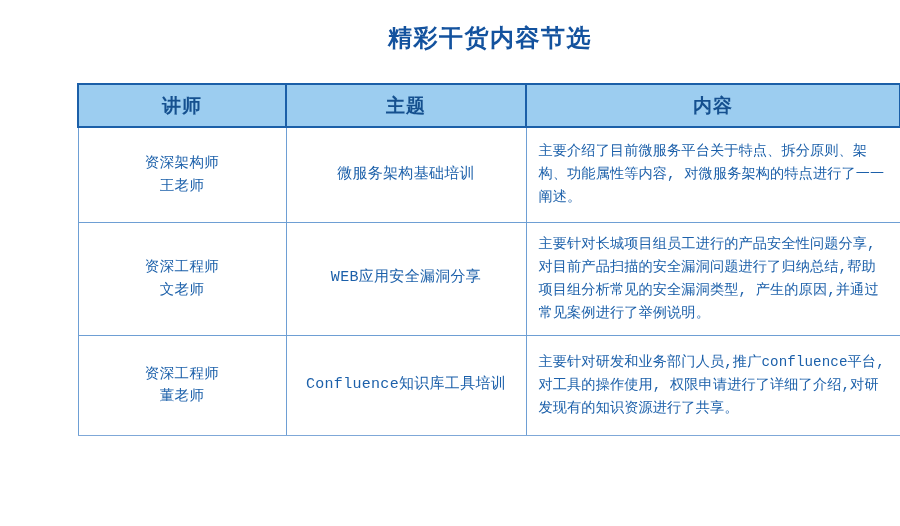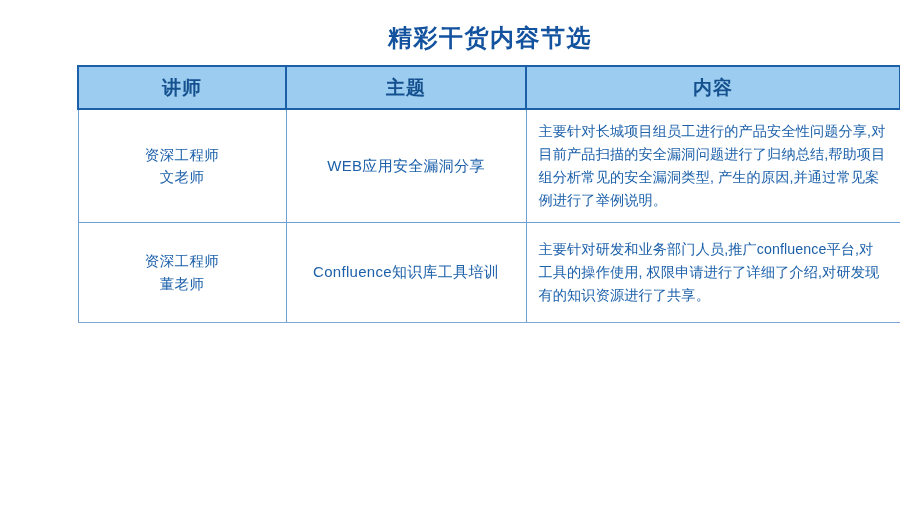--- a/index.html
+++ b/index.html
@@ -31,22 +31,23 @@
     font-size: 24px;
     font-weight: bold;
     color: #13529E;
     letter-spacing: 1.5px;
     line-height: 1.2;
   }
 
   .table-wrap {
     position: absolute;
     left: 37px;
-    top: 65px;
+    top: 83px;
     width: 822px;
+    font-family: Liberation Mono, monospace;
   }
 
   table.info-table {
     width: 822px;
     border-collapse: collapse;
     table-layout: fixed;
   }
 
   table.info-table col.c-teacher { width: 208px; }
   table.info-table col.c-topic   { width: 240px; }
@@ -128,20 +129,28 @@
       </colgroup>
       <thead>
         <tr class="header-row">
           <th>讲师</th>
           <th>主题</th>
           <th>内容</th>
         </tr>
       </thead>
       <tbody>
 
+        <tr class="row-h1">
+          <td class="cell-teacher">
+            <span class="teacher-line">资深架构师</span>
+            <span class="teacher-line">王老师</span>
+          </td>
+          <td class="cell-topic">微服务架构基础培训</td>
+          <td class="cell-content">主要介绍了目前微服务平台关于特点、拆分原则、架构、功能属性等内容, 对微服务架构的特点进行了一一阐述。</td>
+        </tr>
 
 
         <tr class="row-h3">
           <td class="cell-teacher">
             <span class="teacher-line">资深工程师</span>
             <span class="teacher-line">文老师</span>
           </td>
           <td class="cell-topic">WEB应用安全漏洞分享</td>
           <td class="cell-content">主要针对长城项目组员工进行的产品安全性问题分享,对目前产品扫描的安全漏洞问题进行了归纳总结,帮助项目组分析常见的安全漏洞类型, 产生的原因,并通过常见案例进行了举例说明。</td>
         </tr>

